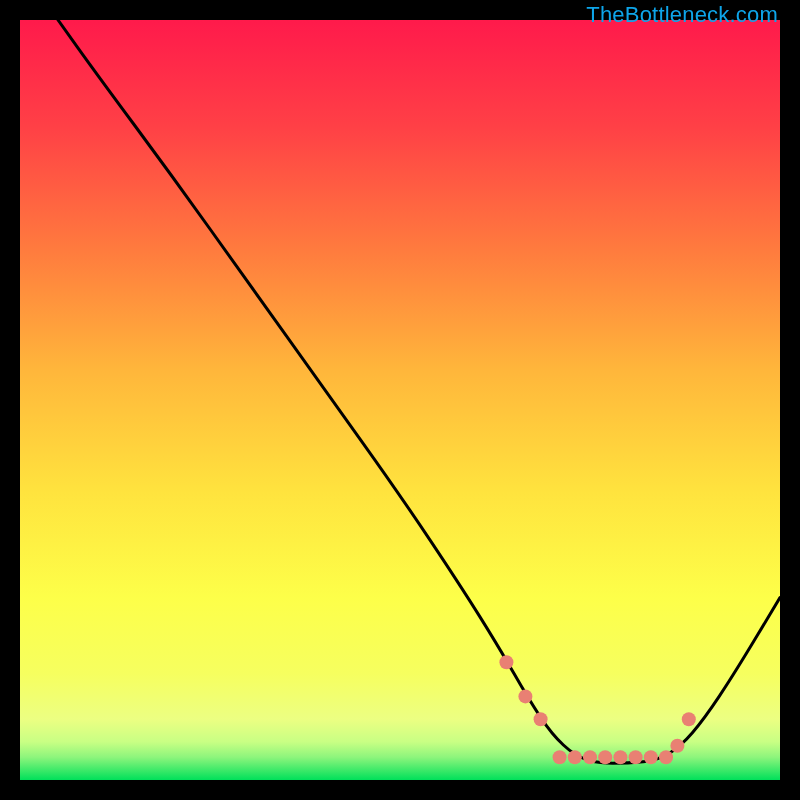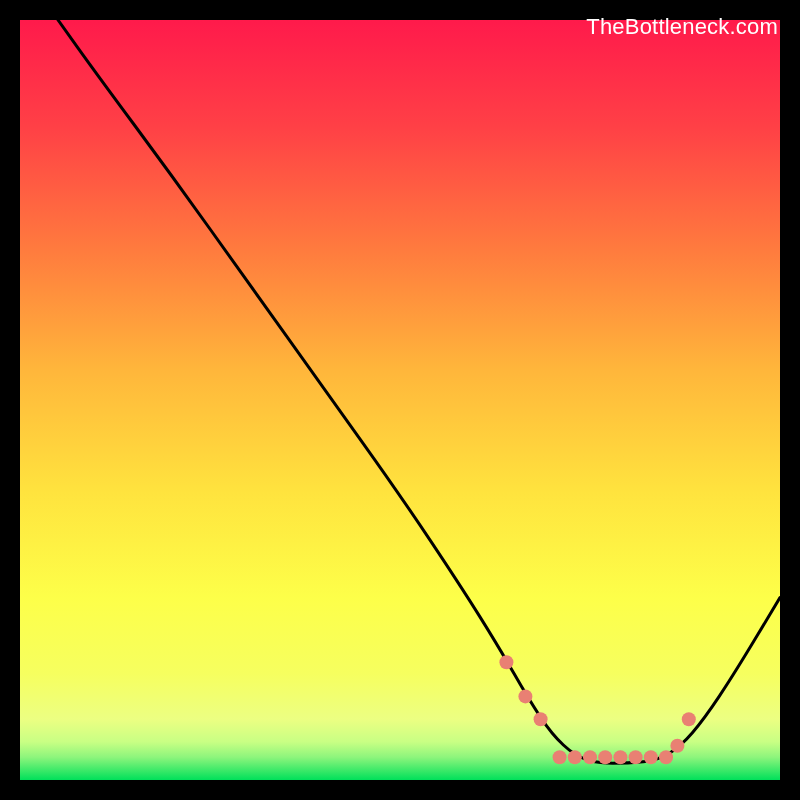--- a/index.html
+++ b/index.html
@@ -21,23 +21,23 @@
   }
   .plot-area {
     position: absolute;
     left: 0;
     top: 0;
     width: 760px;
     height: 760px;
   }
   .watermark {
     position: absolute;
-    top: 14px;
+    top: 2px;
     right: 22px;
-    color: #ffffff;
+    color: #0ea5e9;
     font-size: 22px;
     font-weight: 500;
     letter-spacing: 0.2px;
     user-select: none;
   }
   svg { display: block; }
 </style>
 </head>
 <body>
 

